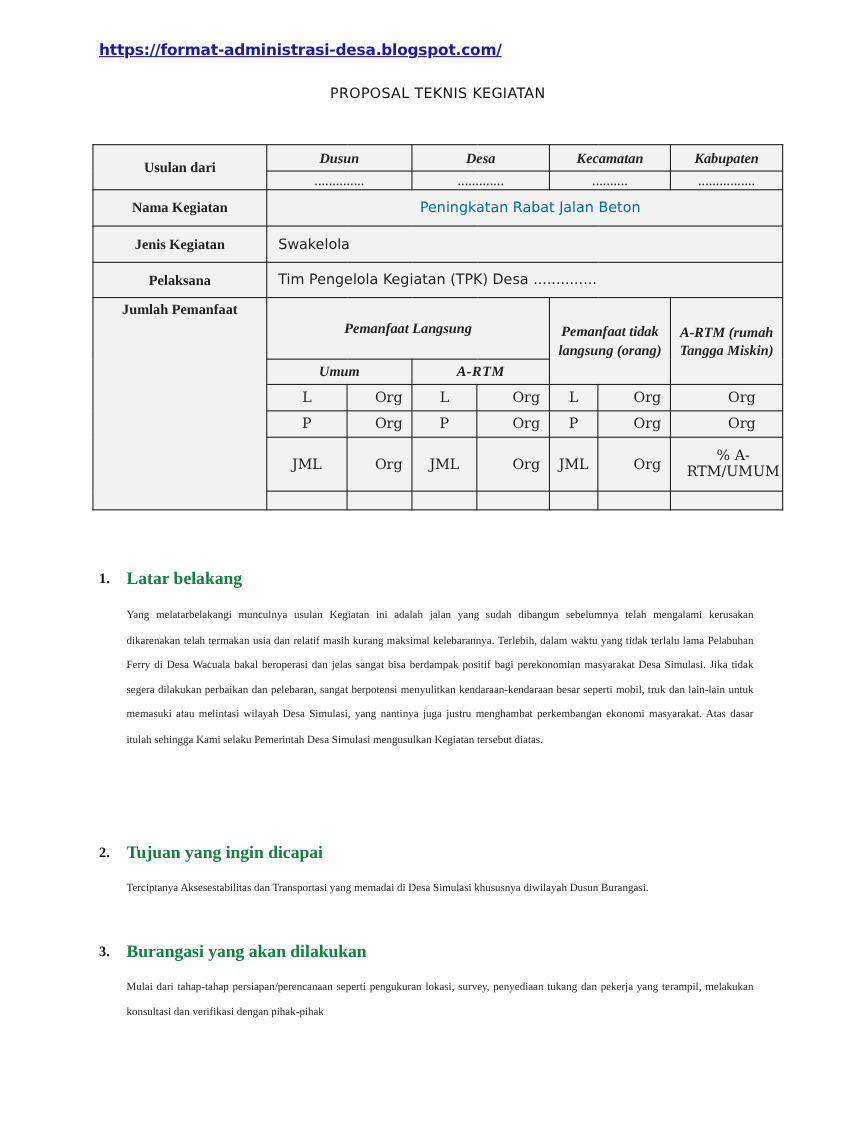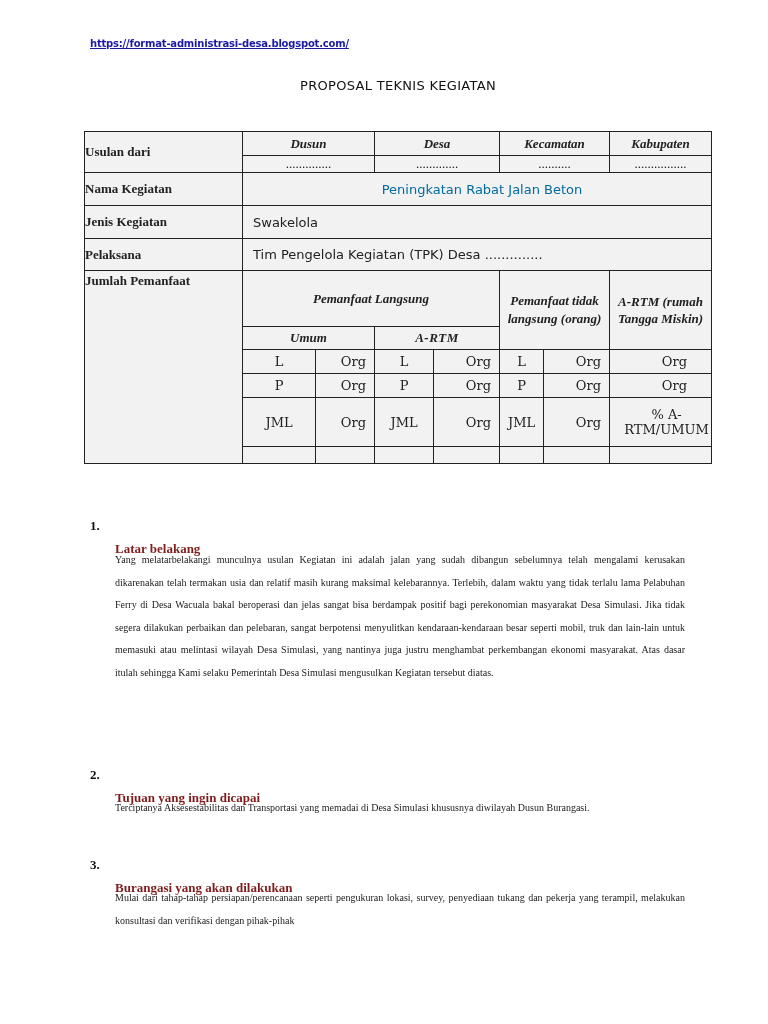--- a/index.html
+++ b/index.html
@@ -13,21 +13,21 @@
       position: relative;
       overflow: hidden;
       font-family: "Liberation Serif", serif;
       color: #222;
     }
     .url {
       position: absolute;
       left: 90px;
       top: 38px;
       font-family: "DejaVu Sans", sans-serif;
-      font-size: 10px;
+      font-size: 14px;
       font-weight: bold;
       color: #1a1aa6;
       text-decoration: underline;
       letter-spacing: -0.2px;
     }
     .doc-title {
       position: absolute;
       left: 0;
       width: 796px;
       top: 78px;
@@ -49,20 +49,21 @@
     table.ptk td {
       border: 1.5px solid #222;
       padding: 0;
       font-size: 13px;
       color: #222;
       vertical-align: middle;
       overflow: hidden;
     }
     .lbl {
       font-weight: bold;
+      text-align: center;
     }
     .hdr {
       font-weight: bold;
       text-align: center;
       font-size: 13px;
       font-style: italic;
     }
     .dots {
       text-align: center;
       font-size: 10px;
@@ -86,24 +87,23 @@
     .sec-num {
       position: absolute;
       left: 90px;
       font-size: 13px;
       font-weight: bold;
       color: #111;
     }
     .sec-head {
       position: absolute;
       left: 115px;
-      font-size: 13px;
-      font-weight: bold;
-      color: #7f1d1d;
-      margin-top: 23px;
+      font-size: 16px;
+      font-weight: bold;
+      color: #15803d;
     }
     .para {
       position: absolute;
       left: 115px;
       width: 570px;
       font-size: 10px;
       line-height: 22.6px;
       text-align: justify;
       color: #222;
     }

